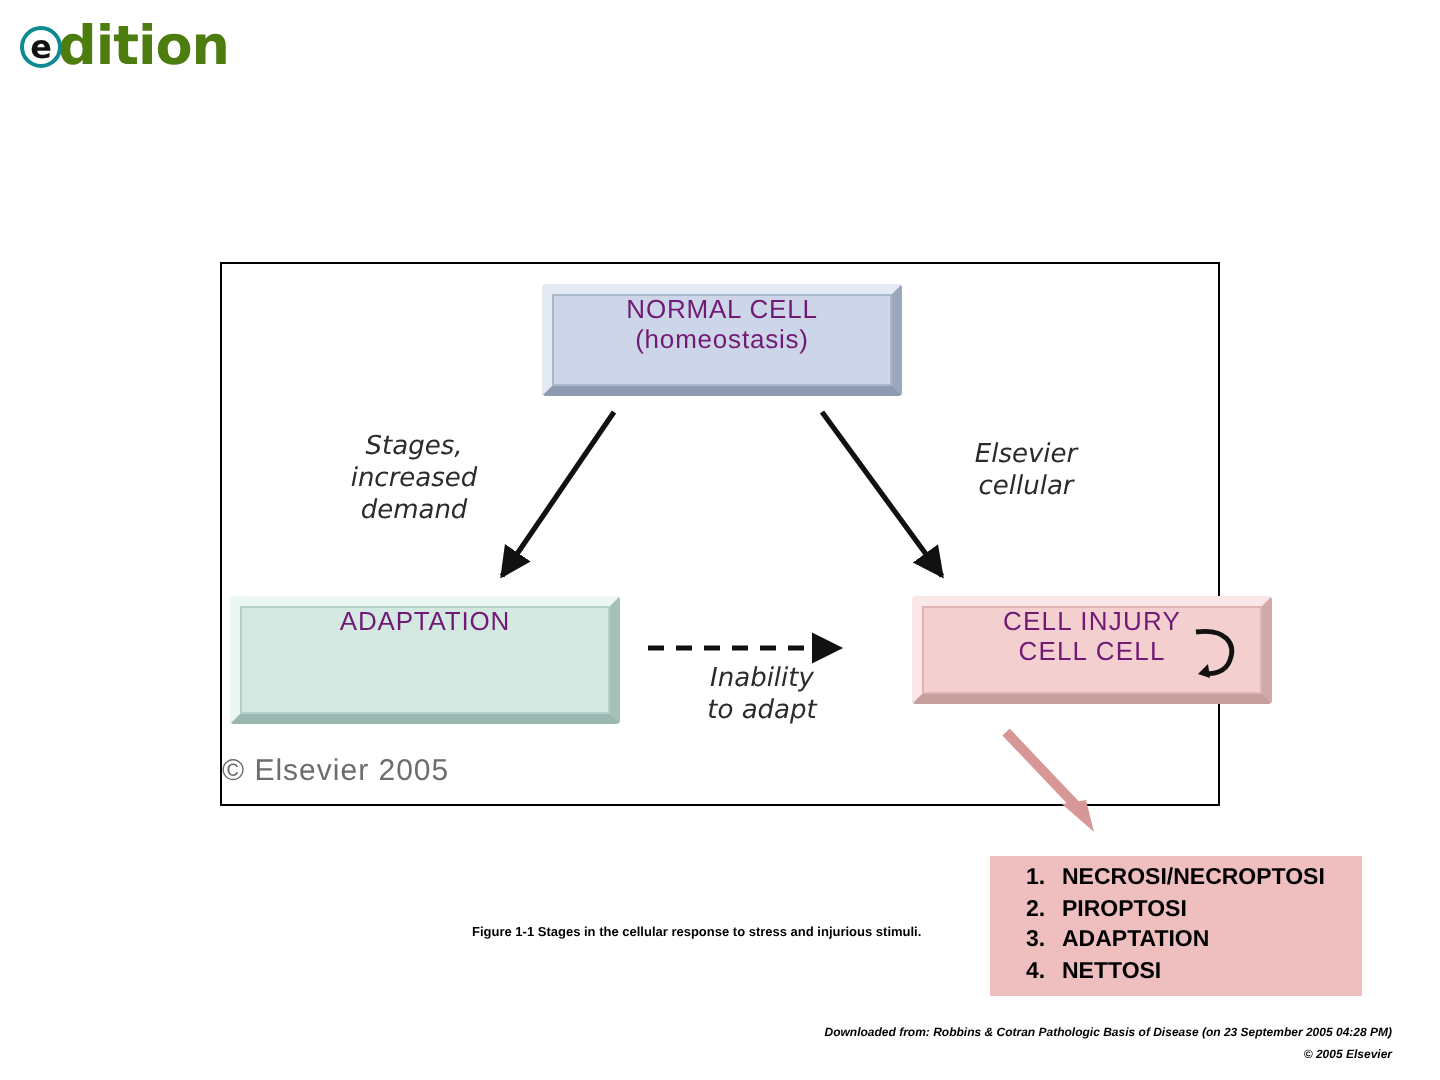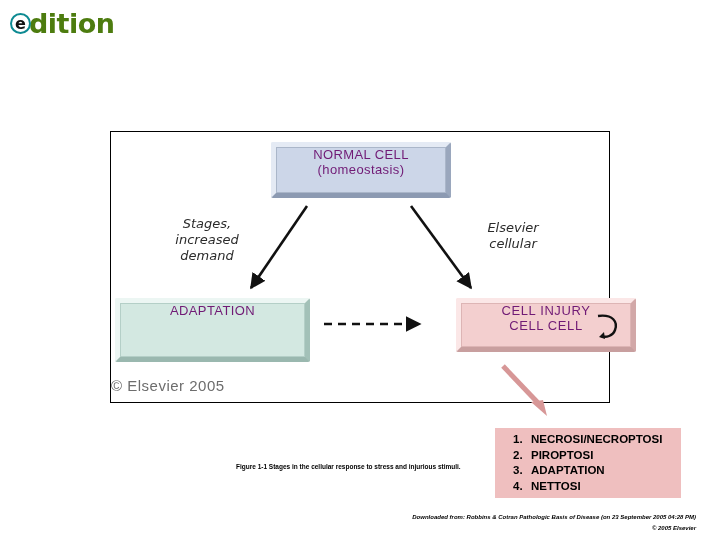--- a/index.html
+++ b/index.html
@@ -273,20 +273,24 @@
       <div>Stages,</div>
       <div>increased</div>
       <div>demand</div>
     </div>
 
     <div class="dlabel" id="label-injurious">
       <div>Elsevier</div>
       <div>cellular</div>
     </div>
 
+    <div class="dlabel" id="label-inability">
+      <div>Inability</div>
+      <div>to adapt</div>
+    </div>
 
     <div id="elsevier-mark">© Elsevier 2005</div>
   </div>
 
   <svg id="red-arrow" viewBox="0 0 70 70">
     <line x1="8" y1="8" x2="46" y2="48" stroke="#d79797" stroke-width="5"></line>
     <path d="M52,58 L36,44 L48,42 Z" fill="#d79797"></path>
   </svg>
 
   <div id="death-list">

